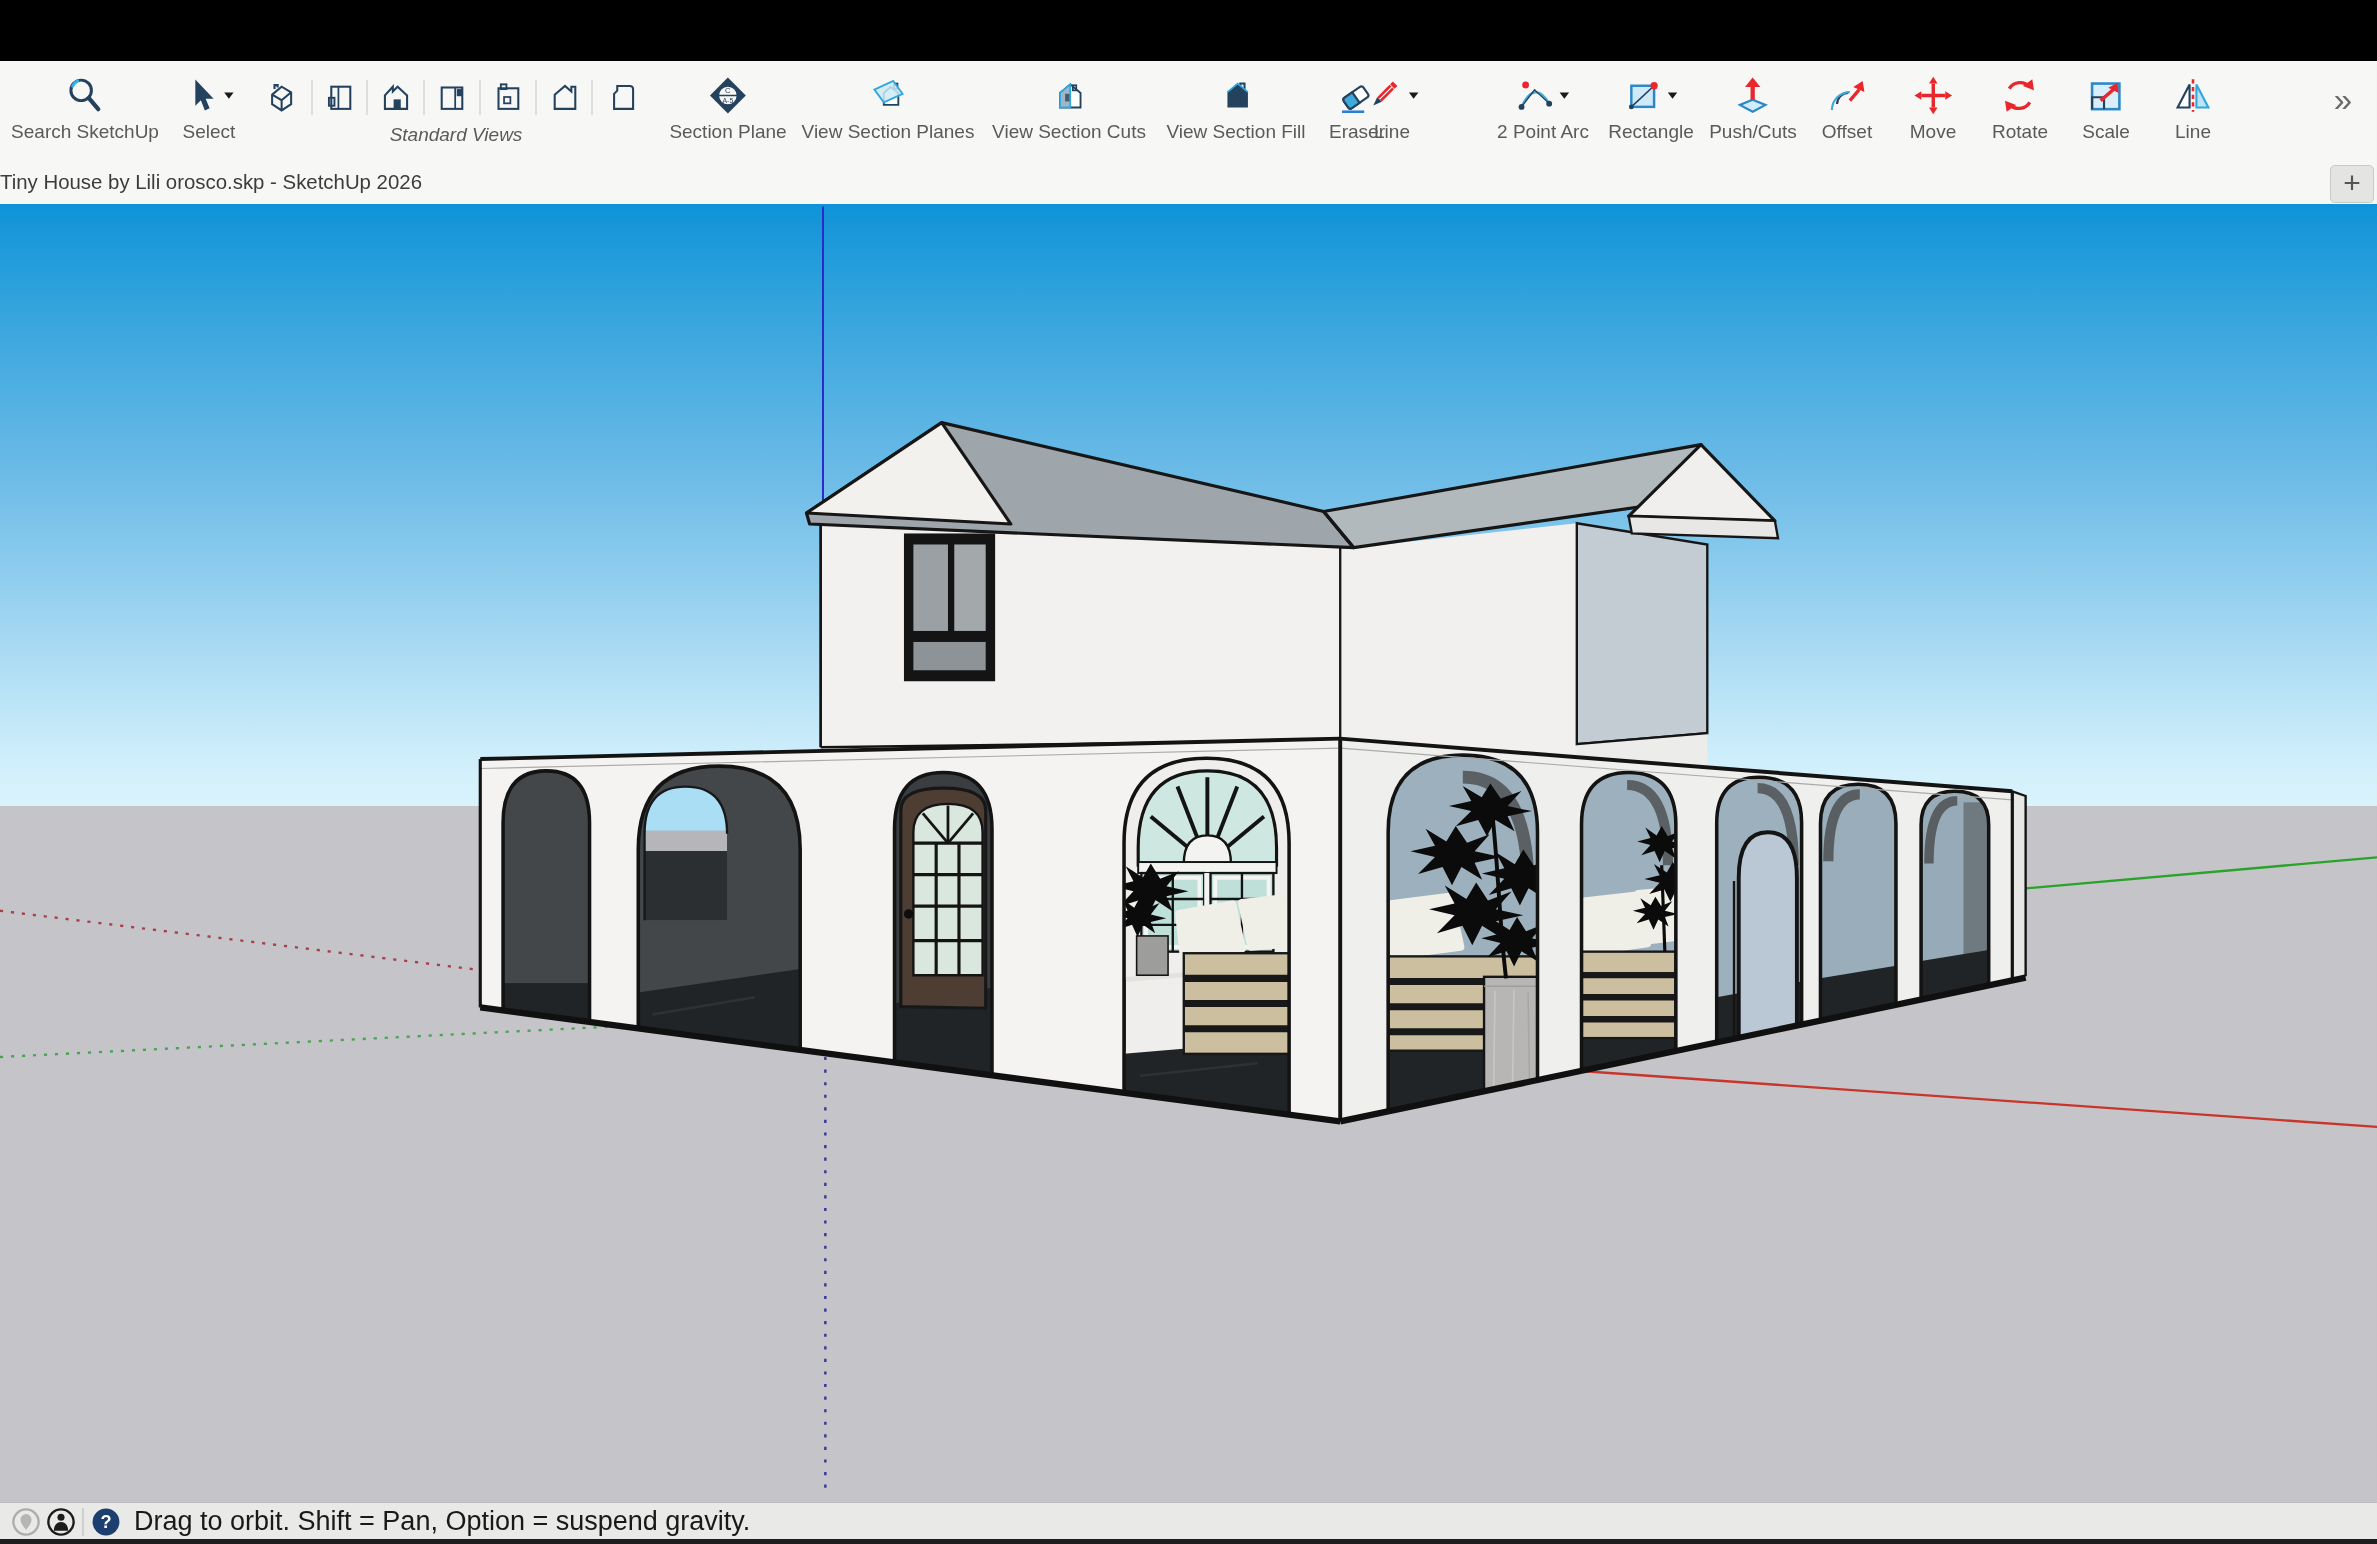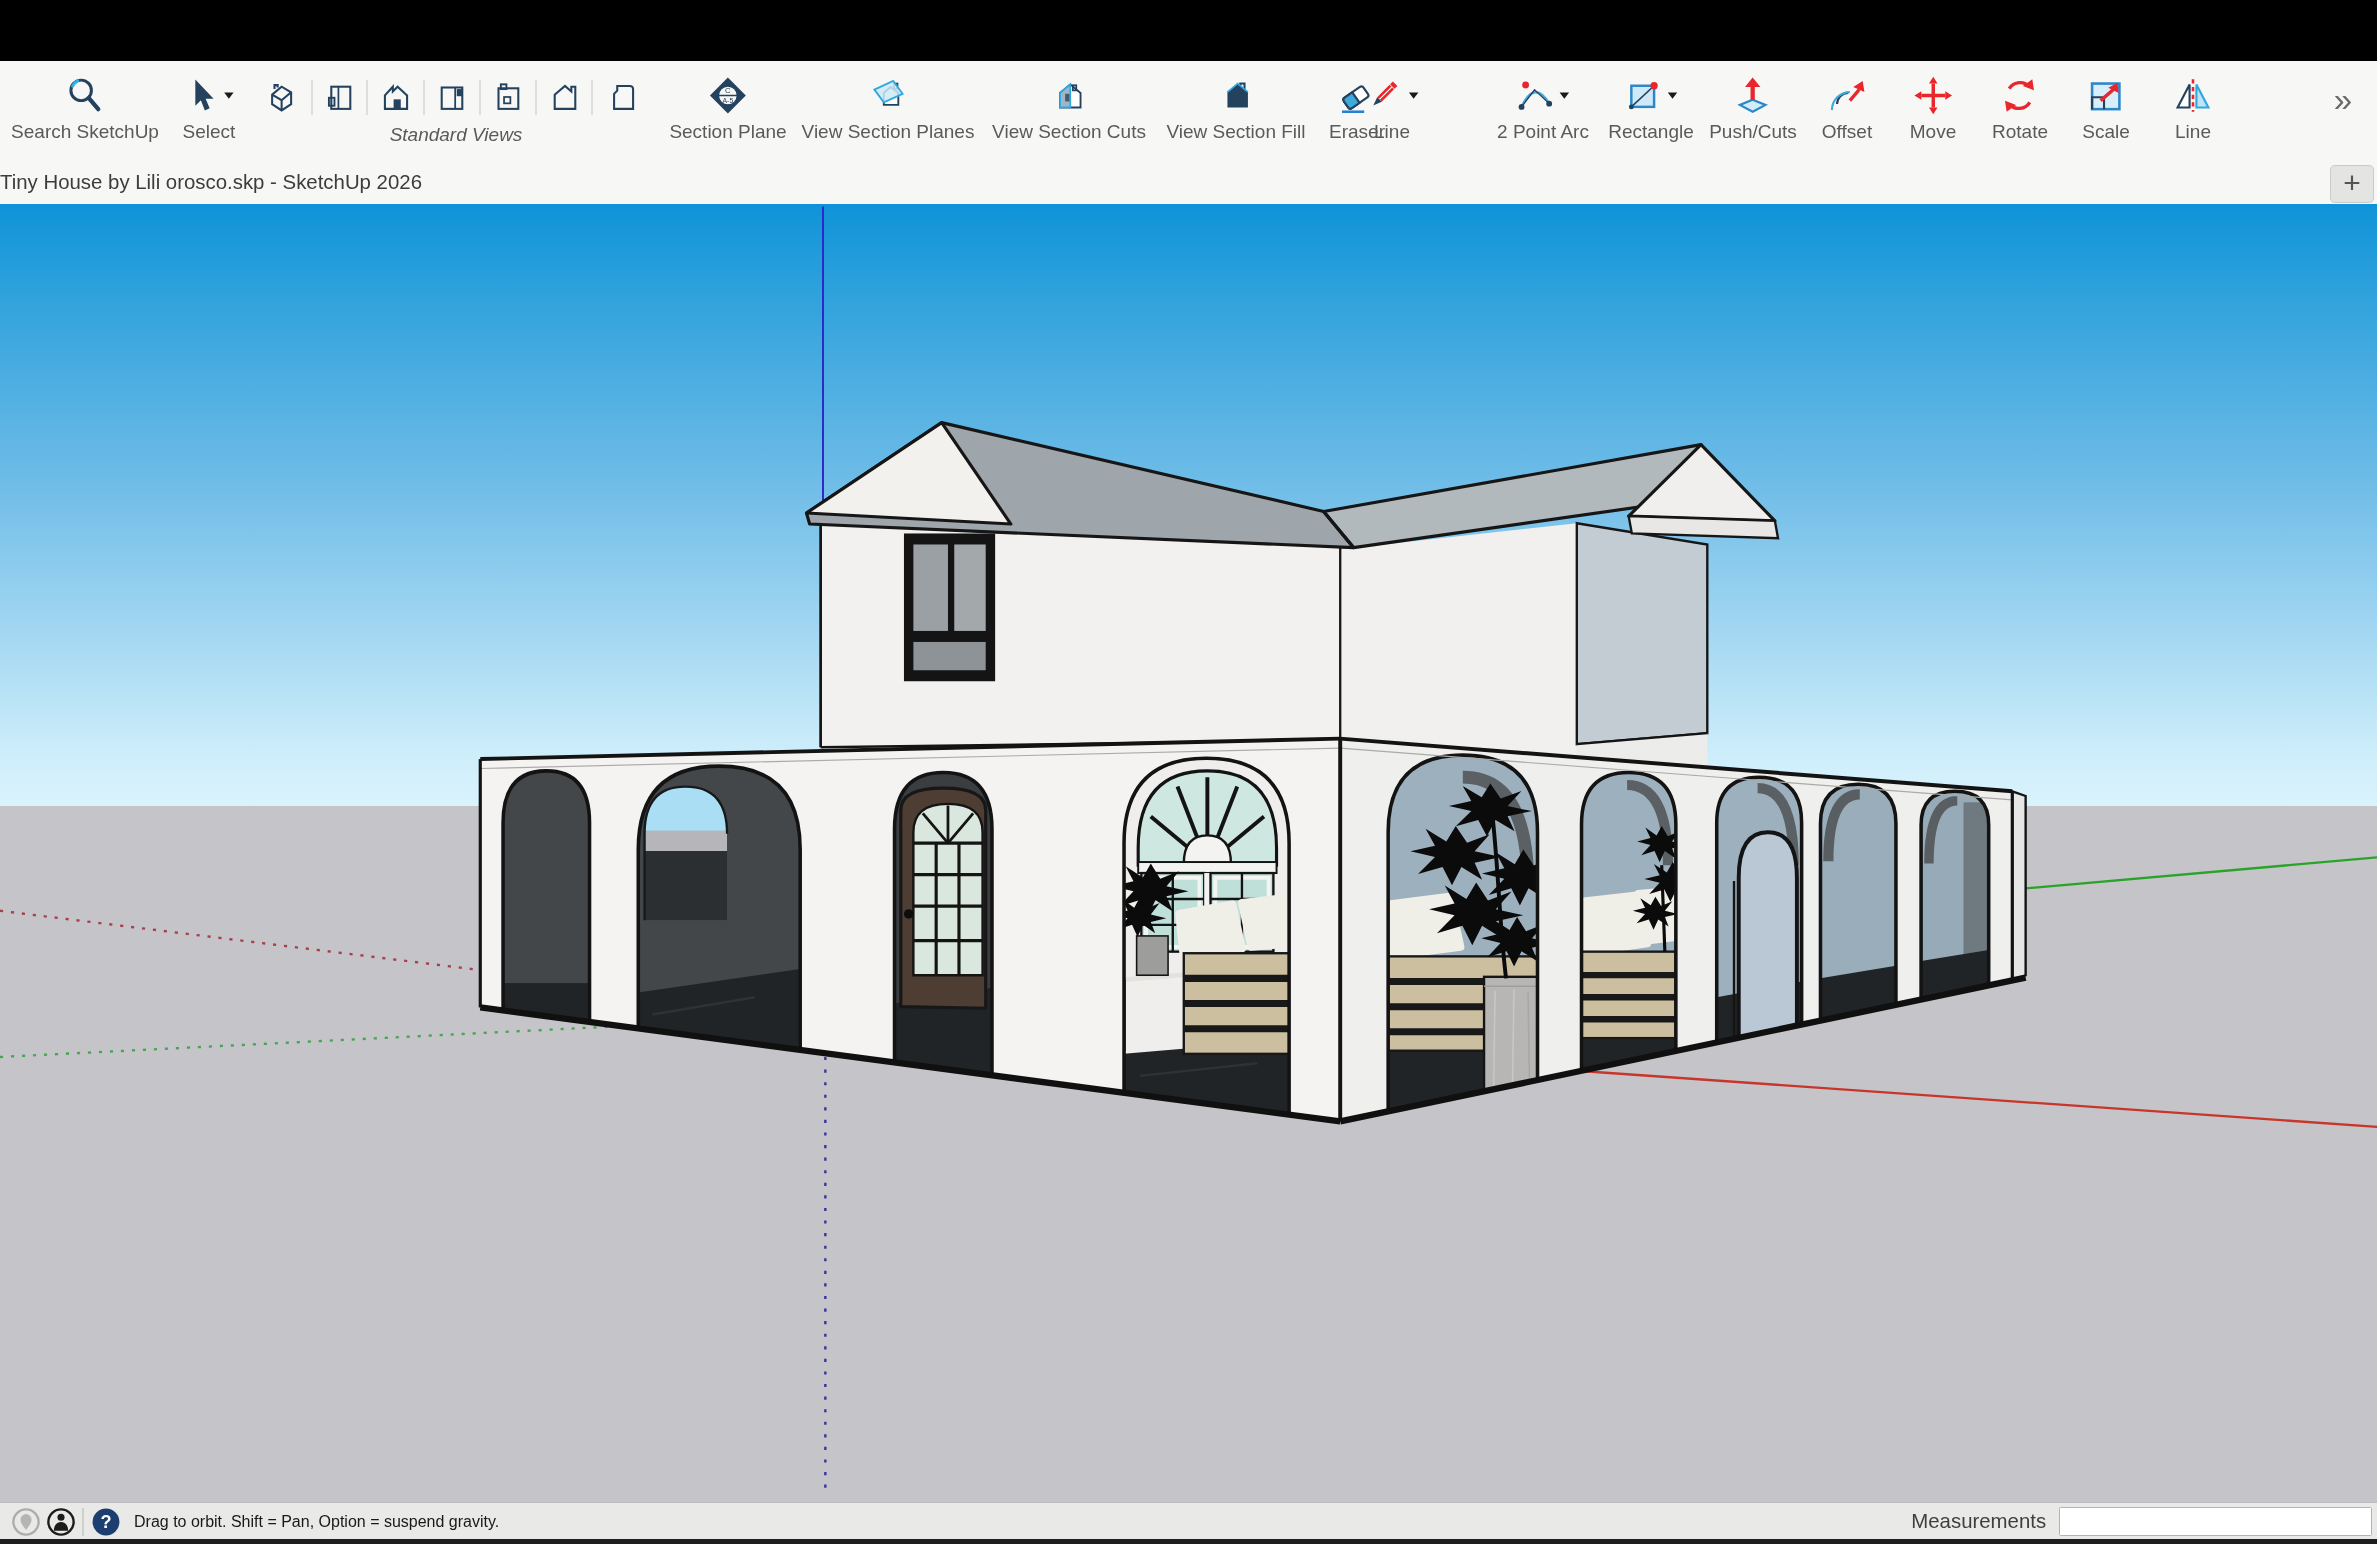--- a/index.html
+++ b/index.html
@@ -20,21 +20,21 @@
   
   .viewport{position:absolute;left:0;top:204px;width:2377px;height:1298px;}
   .sky{position:absolute;left:0;top:0;width:2377px;height:602px;
     background:linear-gradient(#0f93d8 0%,#2da1dc 14%,#6cbbe7 45%,#a5d8f2 72%,#cfeefb 92%,#daf3fc 100%);}
   .ground{position:absolute;left:0;top:602px;width:2377px;height:696px;background:#c5c4c8;}
   .scene{position:absolute;left:0;top:0;width:2377px;height:1298px;pointer-events:none;}
   
   .statusbar{position:absolute;left:0;top:1502px;width:2377px;height:37px;background:#e9e9e8;border-top:0.8px solid #bcbcbc;box-sizing:border-box;}
   .sb-icon{position:absolute;top:3.9px;}
   .sb-sep{position:absolute;left:82px;top:4.7px;width:1.6px;height:28px;background:#cfcfce;}
-  .hint{position:absolute;left:134px;top:0;height:37px;line-height:37px;font-size:16px;color:#191919;}
+  .hint{position:absolute;left:134px;top:0;height:37px;line-height:37px;font-size:27px;color:#191919;}
   .meas{position:absolute;right:4.7px;top:0;height:37px;display:flex;align-items:center;gap:12.6px;}
   .meas-label{font-size:20.4px;color:#3f3f3f;}
   .meas-input{width:299px;height:27px;border:0.8px solid #b3b3b2;background:#fff;border-radius:1.6px;font-size:19px;padding:0 6.3px;}
   .bottom-strip{position:absolute;left:0;top:1539px;width:2377px;height:5.5px;background:#1e1e1e;}
 </style>
 </head>
 <body>
 
 <div id="app">
 
@@ -567,21 +567,17 @@
       <circle cx="19" cy="19" r="16" fill="none" stroke="#1c1c1c" stroke-width="3"></circle>
       <circle cx="19" cy="13" r="4.5" fill="#1c1c1c"></circle>
       <path d="M10,30 c0,-7 4,-11 9,-11 c5,0 9,4 9,11 z" fill="#1c1c1c"></path>
     </svg>
     <div class="sb-sep"></div>
     <svg class="sb-icon" style="left:91px" width="30" height="30" viewBox="0 0 38 38">
       <circle cx="19" cy="19" r="17" fill="#1c3f70"></circle>
       <text x="19" y="27" font-size="23" font-weight="bold" text-anchor="middle" fill="#ffffff">?</text>
     </svg>
     <div class="hint">Drag to orbit. Shift = Pan, Option = suspend gravity.</div>
-    <div class="meas">
-      <span class="meas-label">Measurements</span>
-      <input class="meas-input" value="" style="">
-    </div>
   </div>
   <div class="bottom-strip"></div>
 
 </div>
 
 
 </body></html>

